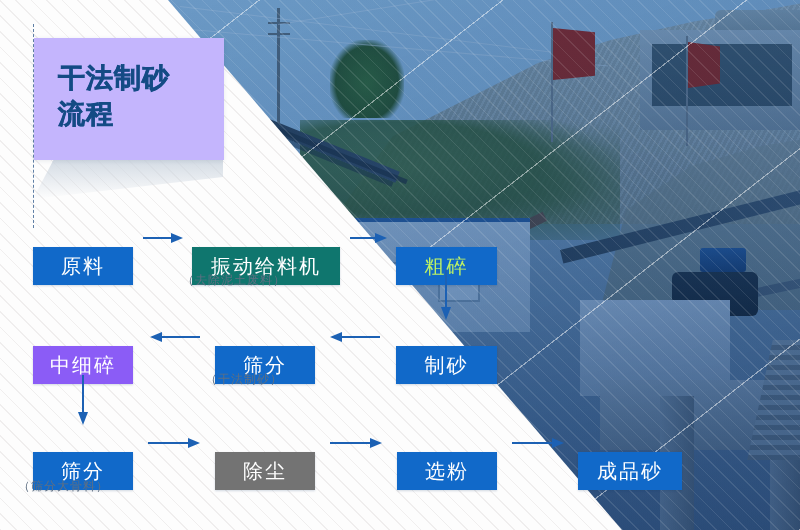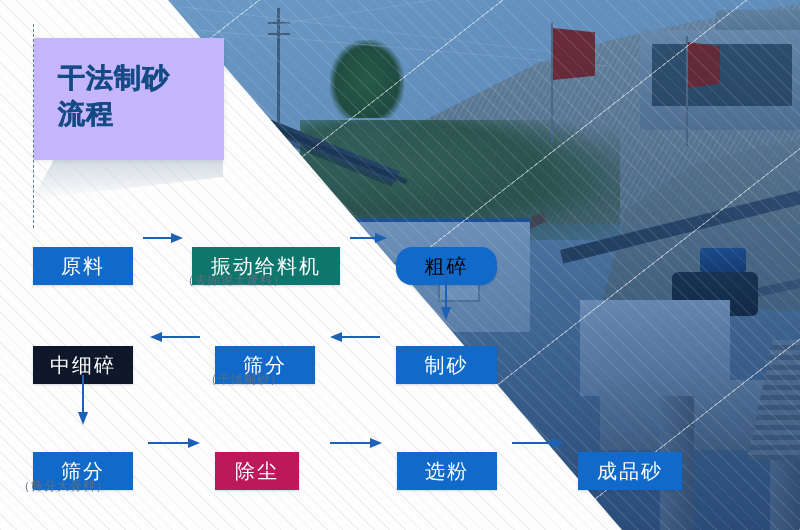--- a/index.html
+++ b/index.html
@@ -289,52 +289,52 @@
 
   <div class="title-shadow"></div>
   <div class="title-card">
     <div class="t">干法制砂
 流程</div>
   </div>
 
   <div id="flow-layer">
       <div class="node" style="left: 33px; top: 227px; width: 100px; height: 38px; background: rgb(17, 105, 201); color: rgb(255, 255, 255);">原料</div>
       <div class="node" style="left: 192px; top: 227px; width: 148px; height: 38px; background: #0f766e; color: rgb(255, 255, 255);">振动给料机</div>
-      <div class="node" style="left: 396px; top: 227px; width: 101px; height: 38px; background: rgb(17, 105, 201); color: #000000; border-radius: 16px;">粗碎</div>
+      <div class="node" style="left: 396px; top: 227px; width: 101px; height: 38px; background: rgb(17, 105, 201); color: #bef264;">粗碎</div>
       <div class="arrow" style="left: 143px; top: 231px;">
         <svg width="40" height="14" viewBox="0 0 40 14">
          <line x1="0" y1="7" x2="30" y2="7" stroke="#1c61b4" stroke-width="2"></line>
          <polygon points="28,2 40,7 28,12" fill="#1c61b4"></polygon>
        </svg>
       </div>
       <div class="arrow" style="left: 350px; top: 231px;">
         <svg width="37" height="14" viewBox="0 0 37 14">
          <line x1="0" y1="7" x2="27" y2="7" stroke="#1c61b4" stroke-width="2"></line>
          <polygon points="25,2 37,7 25,12" fill="#1c61b4"></polygon>
        </svg>
       </div>
       <div class="note" style="left: 182px; top: 272px; color: rgb(95, 111, 130);">（去除泥土废料）</div>
-      <div class="node" style="left: 33px; top: 326px; width: 100px; height: 38px; background: #0f172a; color: rgb(255, 255, 255);">中细碎</div>
+      <div class="node" style="left: 33px; top: 326px; width: 100px; height: 38px; background: #8b5cf6; color: rgb(255, 255, 255);">中细碎</div>
       <div class="node" style="left: 215px; top: 326px; width: 100px; height: 38px; background: rgb(17, 105, 201); color: rgb(255, 255, 255);">筛分</div>
       <div class="node" style="left: 396px; top: 326px; width: 101px; height: 38px; background: rgb(17, 105, 201); color: rgb(255, 255, 255);">制砂</div>
       <div class="arrow" style="left: 150px; top: 330px;">
         <svg width="50" height="14" viewBox="0 0 50 14">
          <line x1="10" y1="7" x2="50" y2="7" stroke="#1c61b4" stroke-width="2"></line>
          <polygon points="12,2 0,7 12,12" fill="#1c61b4"></polygon>
        </svg>
       </div>
       <div class="arrow" style="left: 330px; top: 330px;">
         <svg width="50" height="14" viewBox="0 0 50 14">
          <line x1="10" y1="7" x2="50" y2="7" stroke="#1c61b4" stroke-width="2"></line>
          <polygon points="12,2 0,7 12,12" fill="#1c61b4"></polygon>
        </svg>
       </div>
       <div class="note" style="left: 205px; top: 371px; color: rgb(95, 111, 130);">（干法制砂）</div>
       <div class="node" style="left: 33px; top: 432px; width: 100px; height: 38px; background: rgb(17, 105, 201); color: rgb(255, 255, 255);">筛分</div>
-      <div class="node" style="left: 215px; top: 432px; width: 84px; height: 38px; background: #be185d; color: rgb(255, 255, 255);">除尘</div>
+      <div class="node" style="left: 215px; top: 432px; width: 100px; height: 38px; background: #737373; color: rgb(255, 255, 255);">除尘</div>
       <div class="node" style="left: 397px; top: 432px; width: 100px; height: 38px; background: rgb(17, 105, 201); color: rgb(255, 255, 255);">选粉</div>
       <div class="node" style="left: 578px; top: 432px; width: 104px; height: 38px; background: rgb(17, 105, 201); color: rgb(255, 255, 255);">成品砂</div>
       <div class="arrow" style="left: 148px; top: 436px;">
         <svg width="52" height="14" viewBox="0 0 52 14">
          <line x1="0" y1="7" x2="42" y2="7" stroke="#1c61b4" stroke-width="2"></line>
          <polygon points="40,2 52,7 40,12" fill="#1c61b4"></polygon>
        </svg>
       </div>
       <div class="arrow" style="left: 330px; top: 436px;">
         <svg width="52" height="14" viewBox="0 0 52 14">

